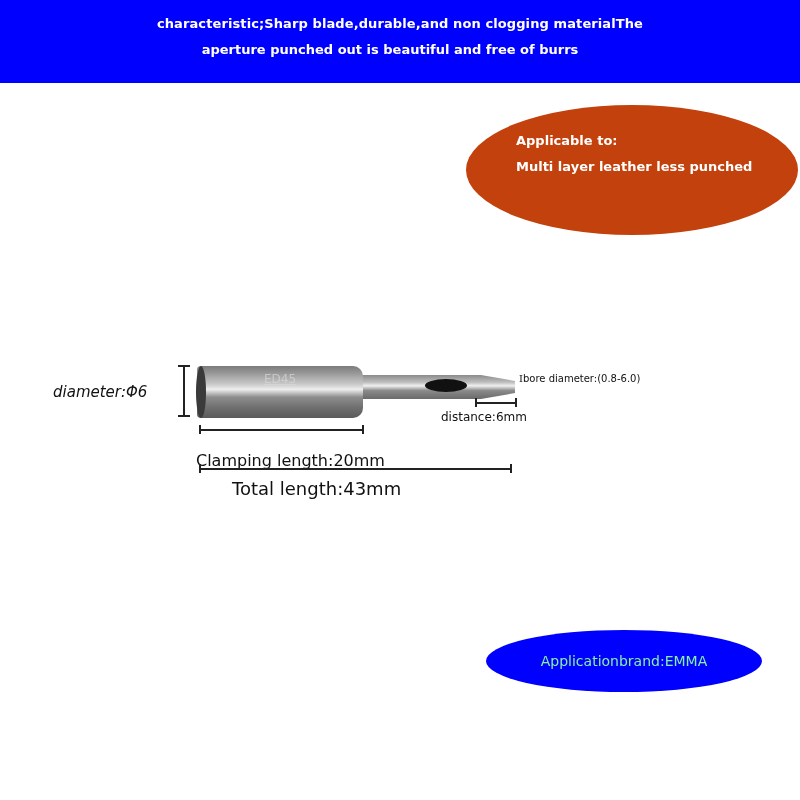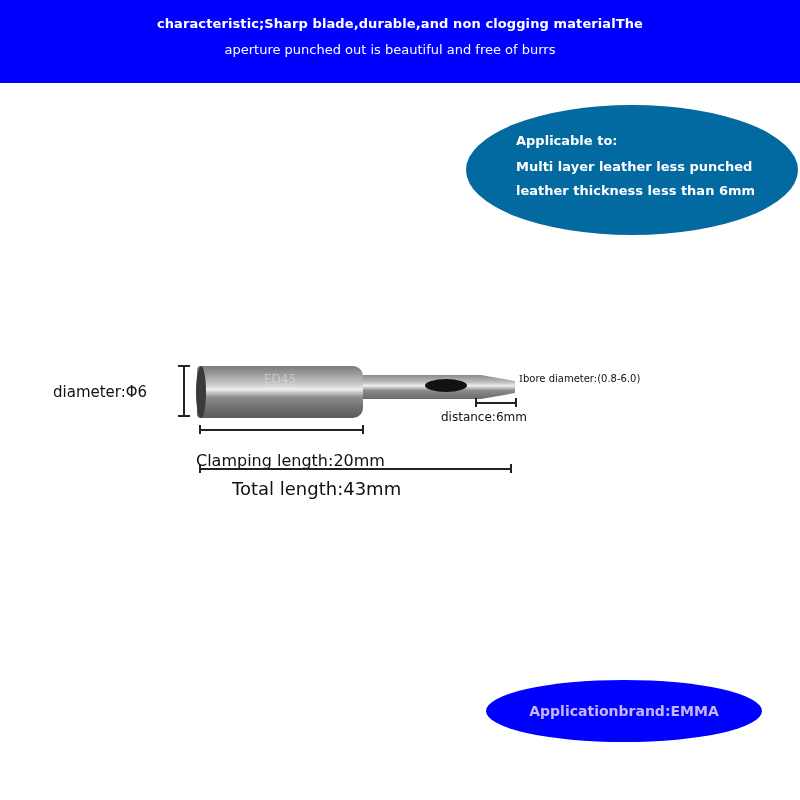--- a/index.html
+++ b/index.html
@@ -1,22 +1,22 @@
 <!DOCTYPE html>
 <html><head>
 <meta charset="utf-8">
 <style>
   html, body { margin:0; padding:0; }
   body { width:800px; height:800px; background:#ffffff; position:relative; overflow:hidden; font-family:"DejaVu Sans", sans-serif; }
   .banner { position:absolute; left:0; top:0; width:800px; height:83px; background:#0000ff; color:#fff; }
   .banner .l1 { position:absolute; left:0; width:800px; top:16px; text-align:center; font-size:13px; font-weight:bold; letter-spacing:0.1px; }
-  .banner .l2 { position:absolute; left:0; width:780px; top:42px; text-align:center; font-size:13px; font-weight:normal; }
-  .ellipse-app { position:absolute; left:466px; top:105px; width:332px; height:130px; background:#0369a1; border-radius:50%; color:#fff; }
+  .banner .l2 { position:absolute; left:0; width:780px; top:42px; text-align:center; font-size:13px; font-weight:bold; }
+  .ellipse-app { position:absolute; left:466px; top:105px; width:332px; height:130px; background:#c2410c; border-radius:50%; color:#fff; }
   .ellipse-app div { position:absolute; left:50px; font-size:13px; font-weight:bold; white-space:nowrap; }
-  .ellipse-brand { position:absolute; left:486px; top:680px; width:276px; height:62px; background:#0000ff; border-radius:50%; color:#c4b5fd; text-align:center; line-height:62px; font-size:14px; font-weight:bold; }
+  .ellipse-brand { position:absolute; left:486px; top:630px; width:276px; height:62px; background:#0000ff; border-radius:50%; color:#86efac; text-align:center; line-height:62px; font-size:14px; font-weight:normal; }
   .lbl { position:absolute; color:#111; white-space:nowrap; font-family:"DejaVu Sans", sans-serif; }
   .hline { position:absolute; height:2px; background:#222; }
   .vtick { position:absolute; width:2px; background:#222; }
   .tool-body { position:absolute; left:197px; top:366px; width:166px; height:52px; border-radius:4px 10px 10px 4px;
      background:linear-gradient(to bottom,#7b7b7b 0%,#9a9a9a 15%,#c9c9c9 35%,#eeeeee 45%,#8d8d8d 60%,#6f6f6f 80%,#5a5a5a 100%); }
   .tool-end { position:absolute; left:196px; top:366px; width:10px; height:52px; border-radius:50%; background:#3a3a3a; }
   .tool-shaft { position:absolute; left:360px; top:375px; width:155px; height:24px;
      background:linear-gradient(to bottom,#8a8a8a 0%,#bdbdbd 30%,#f0f0f0 45%,#8a8a8a 65%,#6a6a6a 100%);
      clip-path: polygon(0 0, 78% 0, 100% 25%, 100% 75%, 78% 100%, 0 100%); }
   .tool-slot { position:absolute; left:425px; top:379px; width:42px; height:13px; background:#111; border-radius:50%; }
@@ -26,32 +26,31 @@
 <body>
 
 <div class="banner">
   <div class="l1">characteristic;Sharp blade,durable,and non clogging materialThe</div>
   <div class="l2">aperture punched out is beautiful and free of burrs</div>
 </div>
 
 <div class="ellipse-app">
   <div style="top:28px">Applicable to:</div>
   <div style="top:54px">Multi layer leather less punched</div>
-  <div style="top:78px">leather thickness less than 6mm</div>
 </div>
 
 <div>
   <div class="tool-shaft"></div>
   <div class="tool-slot"></div>
   <div class="tool-body"></div>
   <div class="tool-end"></div>
   <div class="engrave">ED45</div>
 </div>
 
-<div class="lbl" style="left:53px; top:383px; font-size:15px;">diameter:Φ6</div>
+<div class="lbl" style="left:53px; top:383px; font-size:15px;font-style:italic;">diameter:Φ6</div>
 <div class="vtick" style="left:183px; top:365px; height:52px;"></div>
 <div class="hline" style="left:178px; top:365px; width:12px;"></div>
 <div class="hline" style="left:178px; top:415px; width:12px;"></div>
 
 <div class="lbl" style="left:519px; top:373px; font-size:10px;">
   <span style="font-family:'DejaVu Serif',serif;">I</span><span>bore diameter:(0.8-6.0)</span>
 </div>
 
 <div class="hline" style="left:475px; top:402px; width:42px;"></div>
 <div class="vtick" style="left:475px; top:398px; height:9px;"></div>

